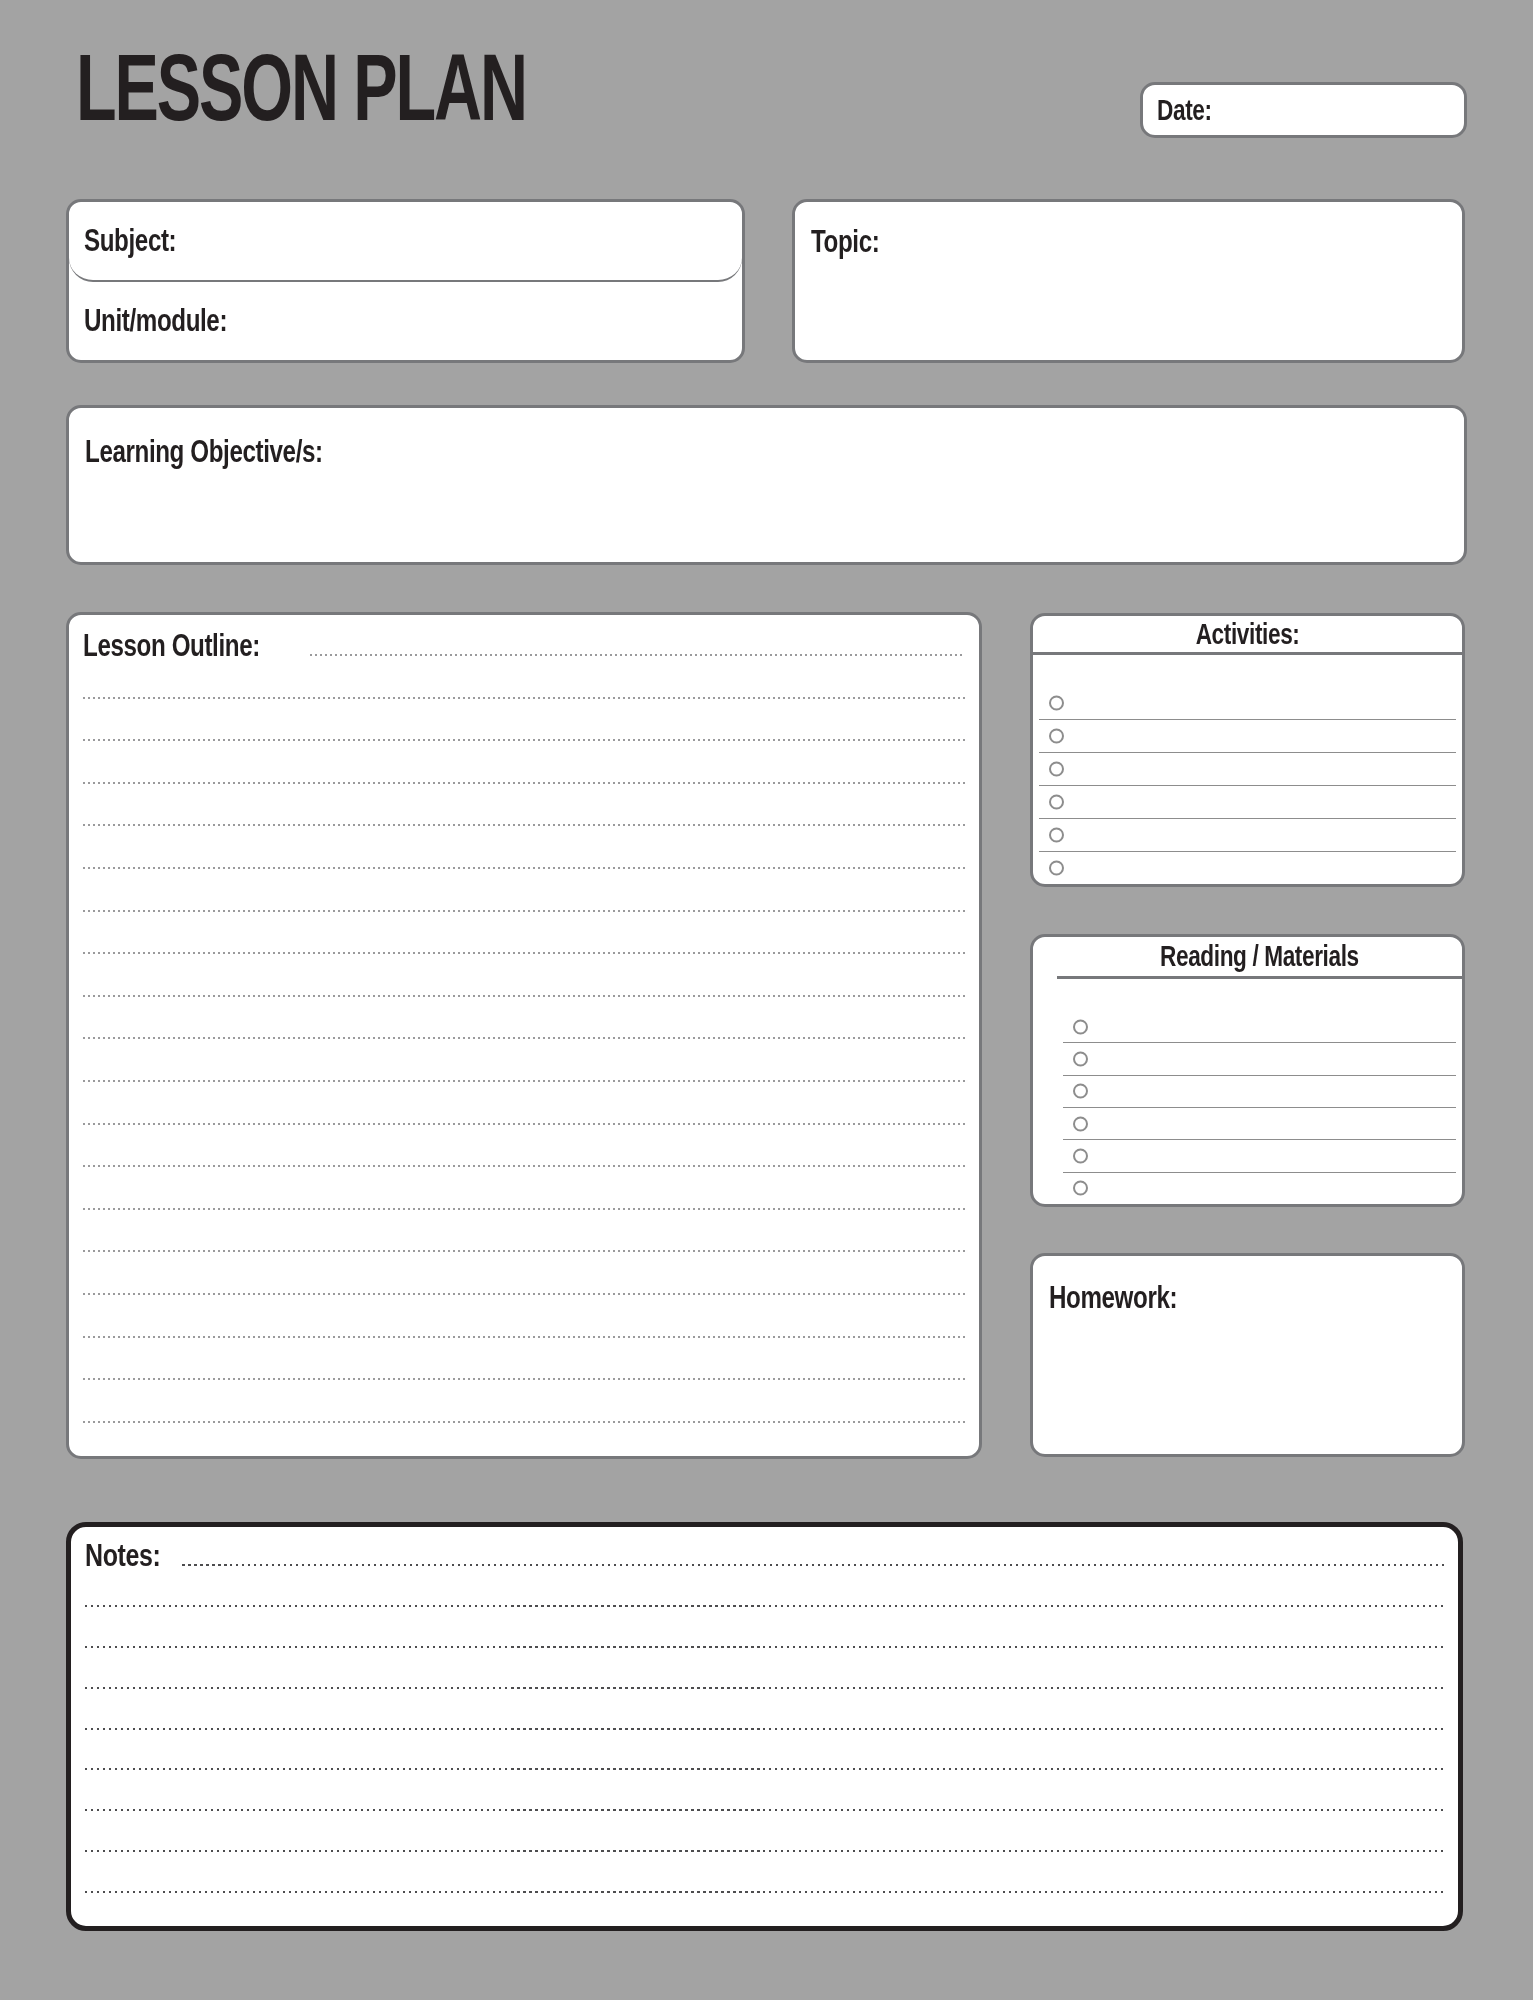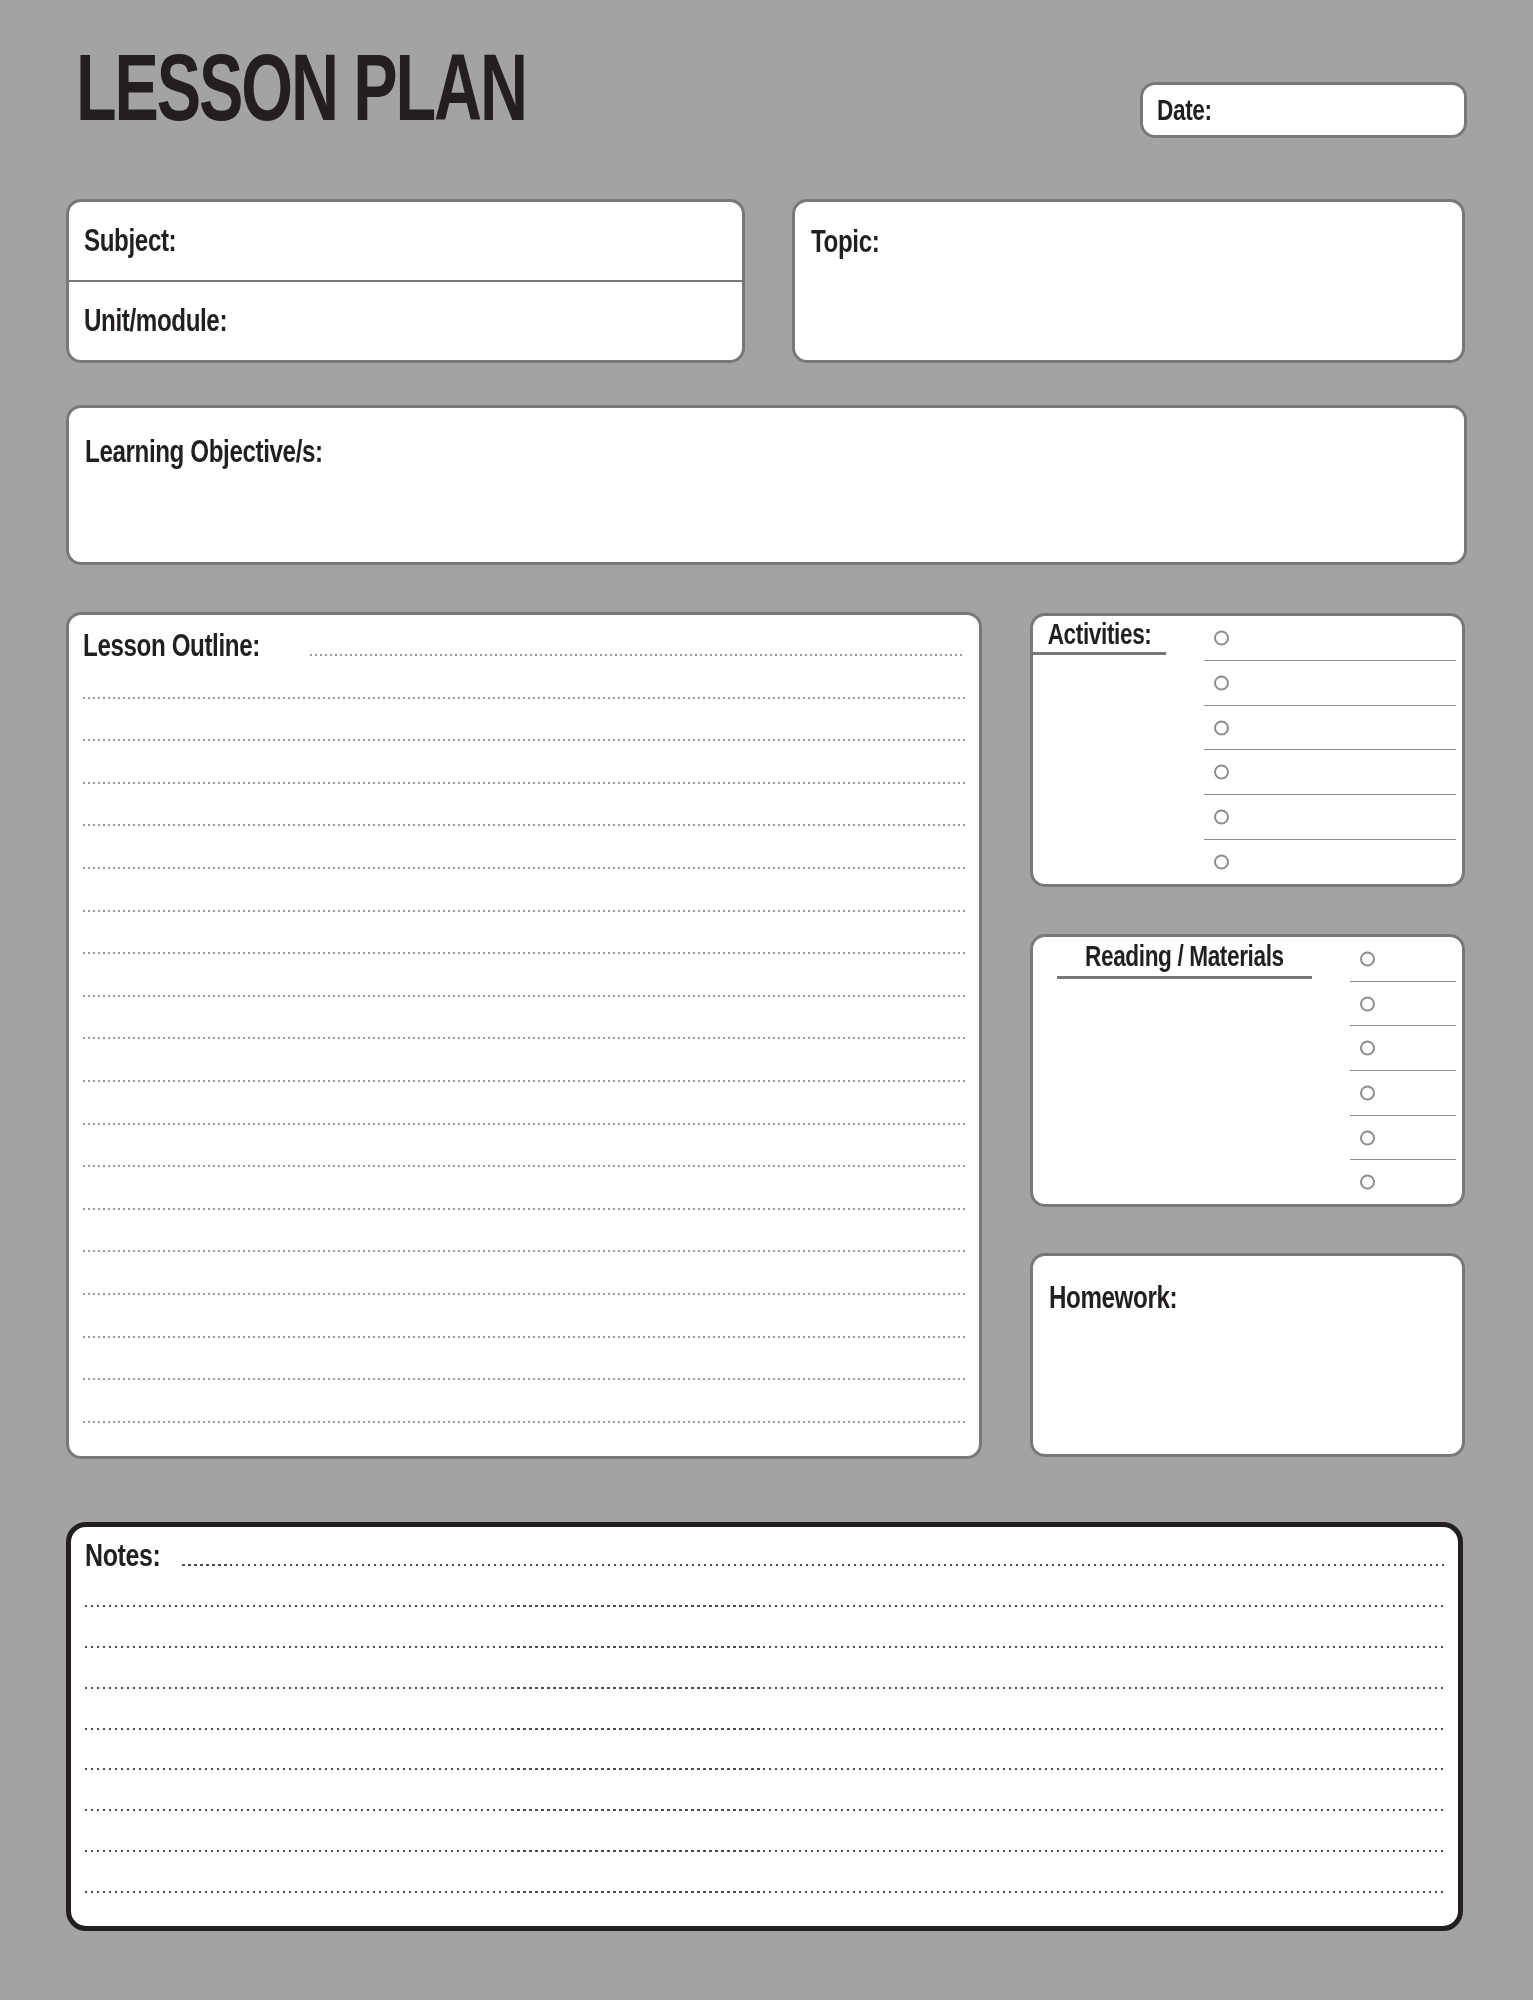--- a/index.html
+++ b/index.html
@@ -20,21 +20,21 @@
        letter-spacing:-3px;transform:scaleX(.70);transform-origin:left top;line-height:1;}
 
   .box{position:absolute;border:3px solid var(--border);border-radius:15px;background:#fff;}
 
   
   .date-box{left:1140px;top:82px;width:327px;height:56px;display:flex;align-items:center;padding:0 14px;}
   .date-box .lbl{font-size:29px;}
 
   
   .subject-box{left:66px;top:199px;width:679px;height:164px;display:flex;flex-direction:column;}
-  .subject-cell{flex:1;display:flex;align-items:center;padding:0 15px;}
+  .subject-cell{flex:1;display:flex;align-items:center;padding:0 15px;border-radius:24px;}
   .subject-cell.first{border-bottom:2px solid var(--border);}
   .subject-cell .lbl{font-size:31px;}
 
   
   .topic-box{left:792px;top:199px;width:673px;height:164px;padding:22px 16px;}
   .topic-box .lbl{font-size:31px;}
 
   
   .objectives-box{left:66px;top:405px;width:1401px;height:160px;padding:26px 16px;}
   .objectives-box .lbl{font-size:31px;}
@@ -44,21 +44,21 @@
   .label-row{display:flex;align-items:flex-end;}
   .outline-box .label-row{height:42px;}
   .outline-box .label-row .lbl{font-size:31px;position:relative;top:7px;}
   .dot-fill{flex:1;height:3px;margin-bottom:1px;
      background-image:repeating-linear-gradient(90deg,var(--dot_gray) 0 2px,transparent 2px 5px);
      background-repeat:repeat-x;background-position:0 bottom;background-size:auto 2px;}
   .ruled{height:42.6px;background-image:repeating-linear-gradient(90deg,var(--dot_gray) 0 2px,transparent 2px 5px);
      background-repeat:repeat-x;background-position:0 calc(100% - 1px);background-size:auto 2px;}
 
   
-  .list-box{left:1030px;width:435px;display:flex;flex-direction:row;gap:32px;}
+  .list-box{left:1030px;width:435px;display:flex;flex-direction:column;gap:32px;}
   .activities-box{top:613px;height:274px;}
   .reading-box{top:934px;height:273px;padding-left:24px;}
   .list-head{height:39px;border-bottom:3px solid var(--border);display:flex;align-items:center;justify-content:center;}
   .reading-box .list-head{height:42px;}
   .list-head .lbl-c{font-size:29px;}
   .list-rows{flex:1;display:flex;flex-direction:column;padding:0 6px;}
   .list-row{flex:1;position:relative;border-bottom:1.5px solid var(--row_line);}
   .list-row:last-child{border-bottom:none;}
   .circle{position:absolute;left:10px;top:50%;transform:translateY(-50%);width:15px;height:15px;
      border:2.5px solid var(--row_line);border-radius:50%;background:#fff;}

